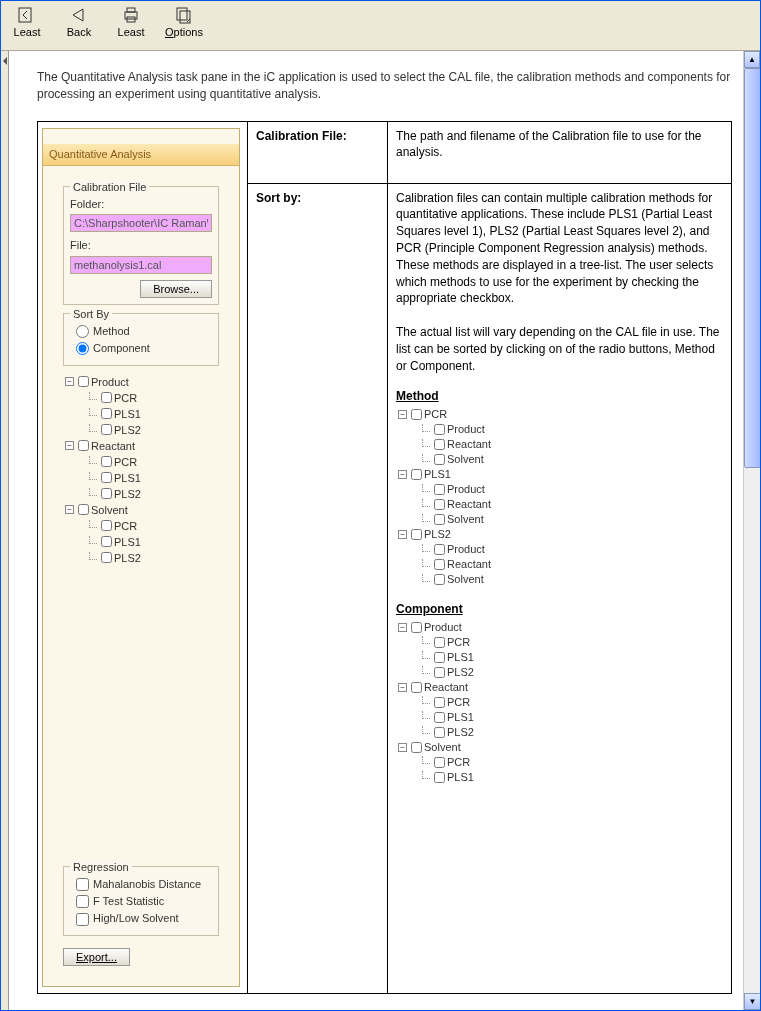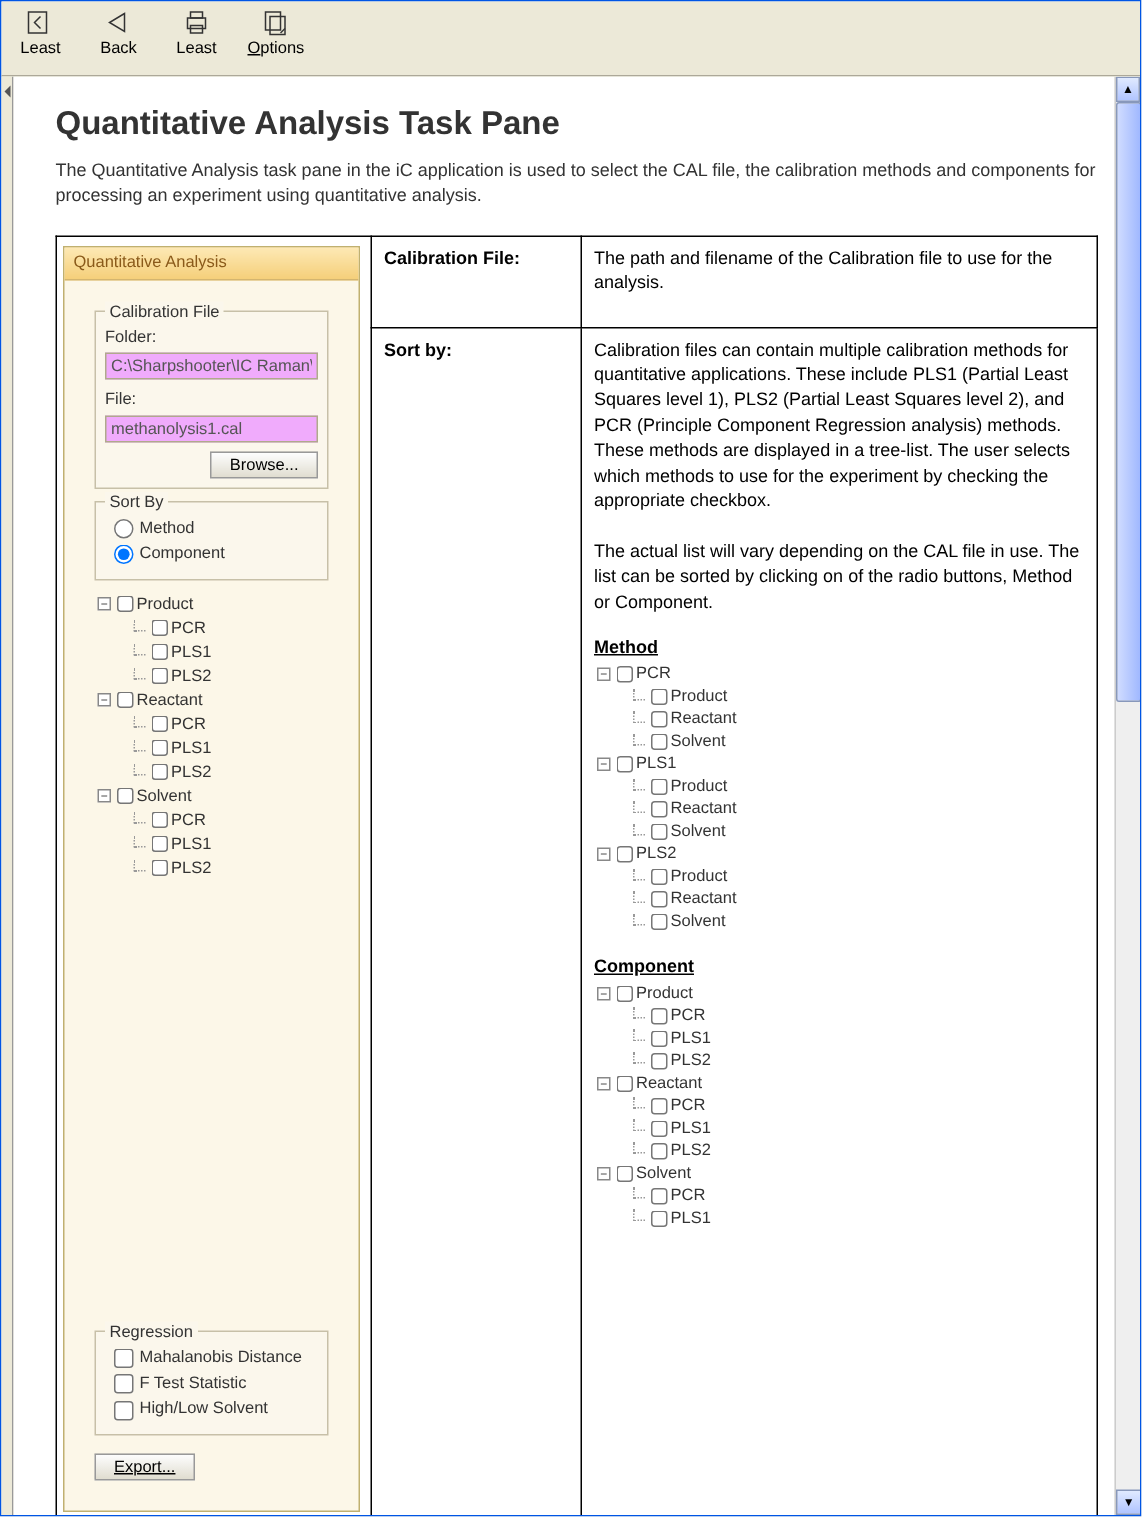--- a/index.html
+++ b/index.html
@@ -159,20 +159,21 @@
   background: #fcf7e8;
   font-family: Tahoma, sans-serif;
   font-size: 11px;
   color: #333;
 }
 .pane-header {
   background: linear-gradient(#fde9b5,#f5cf7a);
   padding: 3px 6px;
   color: #8a5a1a;
   border-bottom: 1px solid #d4b56f;
+  margin-top: 15px;
 }
 .pane-body { padding: 20px; }
 .groupbox {
   border: 1px solid #c7c0a8;
   padding: 8px 6px 6px 6px;
   margin-bottom: 8px;
   position: relative;
   background: #fbf7ec;
 }
 .groupbox-label {
@@ -271,21 +272,20 @@
           <path d="M13 17 L16 14" stroke="#333"></path>
         </svg>
       <span class="label"><u>O</u>ptions</span>
     </div>
   </div>
 
   <div class="content-area">
     <div class="splitter"></div>
     <div class="main-scroll">
       <div class="doc-content">
-        <h1>Quantitative Analysis Task Pane</h1>
         <p class="intro">The Quantitative Analysis task pane in the iC application is used to select the CAL file, the calibration methods and components for processing an experiment using quantitative analysis.</p>
         <table class="doc-table">
 
           <tbody>
               <tr>
             <td class="col1" rowspan="2">
 
               <div class="pane-img">
                 <div class="pane-header">Quantitative Analysis</div>
                 <div class="pane-body">

